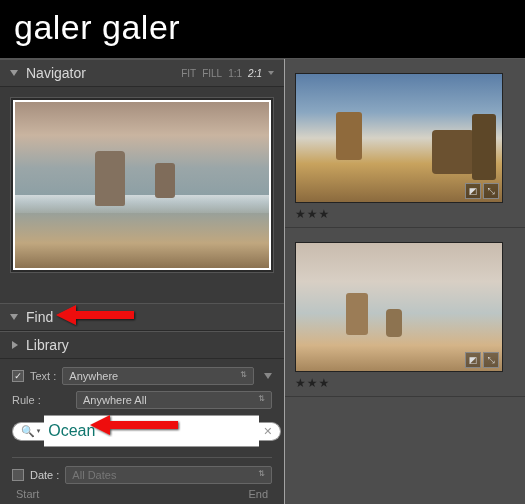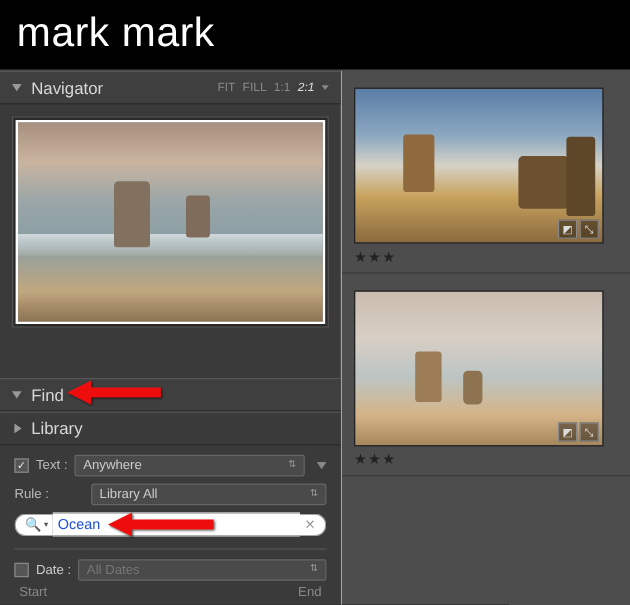--- a/index.html
+++ b/index.html
@@ -129,21 +129,21 @@
     display:flex;align-items:center;gap:0;margin:6px 0 10px 0;
   }
   .search-glass {
     background:#fff;border:1px solid #999;border-right:none;border-radius:10px 0 0 10px;
     padding:2px 4px 2px 8px;font-size:10px;color:#555;display:flex;align-items:center;gap:2px;
   }
   .search-glass .mag { font-size:11px; }
   .search-glass .dd { font-size:7px; }
   .search-input {
     flex:1;background:#fff;border:1px solid #999;border-left:none;border-right:none;
-    padding:3px 4px;font-size:12px;color:#1d4ed8;outline:none;height:20px;
+    padding:3px 4px;font-size:16px;color:#0f766e;outline:none;height:32px;
   }
   .search-clear {
     background:#fff;border:1px solid #999;border-left:none;border-radius:0 10px 10px 0;
     padding:2px 8px 2px 4px;color:#999;font-size:11px;
   }
   .date-row {
     border-top:1px solid #555;padding-top:8px;margin-top:4px;
     display:flex;align-items:center;gap:6px;
   }
   .footer-row {
@@ -169,21 +169,21 @@
   .thumb .rk1{position:absolute;left:40px;bottom:42px;width:26px;height:48px;background:#8f6a3c;border-radius:3px;}
   .thumb .rk2{position:absolute;right:28px;bottom:28px;width:42px;height:44px;background:#6b5130;border-radius:4px;}
   .thumb .rk3{position:absolute;right:6px;bottom:22px;width:24px;height:66px;background:#5d4728;border-radius:3px;}
   .thumb .badges{position:absolute;right:3px;bottom:3px;display:flex;gap:2px;}
   .thumb .badge{width:16px;height:16px;background:rgba(0,0,0,0.4);border:1px solid #888;display:flex;align-items:center;justify-content:center;font-size:9px;color:#ddd;}
   .stars{color:#222;font-size:12px;margin-top:4px;letter-spacing:1px;}
 </style>
 </head>
 <body>
 
-<div class="title-bar">mark mark</div>
+<div class="title-bar">galer galer</div>
 
 <div class="layout">
 
   <div class="left-panel">
 
     <div class="panel-header">
       <span class="tri"></span>
       <span class="panel-title">Navigator</span>
       <span class="nav-modes">
         <span>FIT</span>
@@ -233,21 +233,21 @@
         <div class="combo">
           <span>Anywhere</span>
           <span class="arr">⇅</span>
         </div>
         <span class="filter-tri"></span>
       </div>
 
       <div class="row">
         <span class="lbl">Rule :</span>
         <div class="combo">
-          <span>Library All</span>
+          <span>Anywhere All</span>
           <span class="arr">⇅</span>
         </div>
       </div>
 
       <div class="search-row" style="position:relative;">
         <span class="search-glass">
           <span class="mag">🔍</span>
           <span class="dd">▾</span>
         </span>
         <input class="search-input" type="text" value="Ocean" style="">

